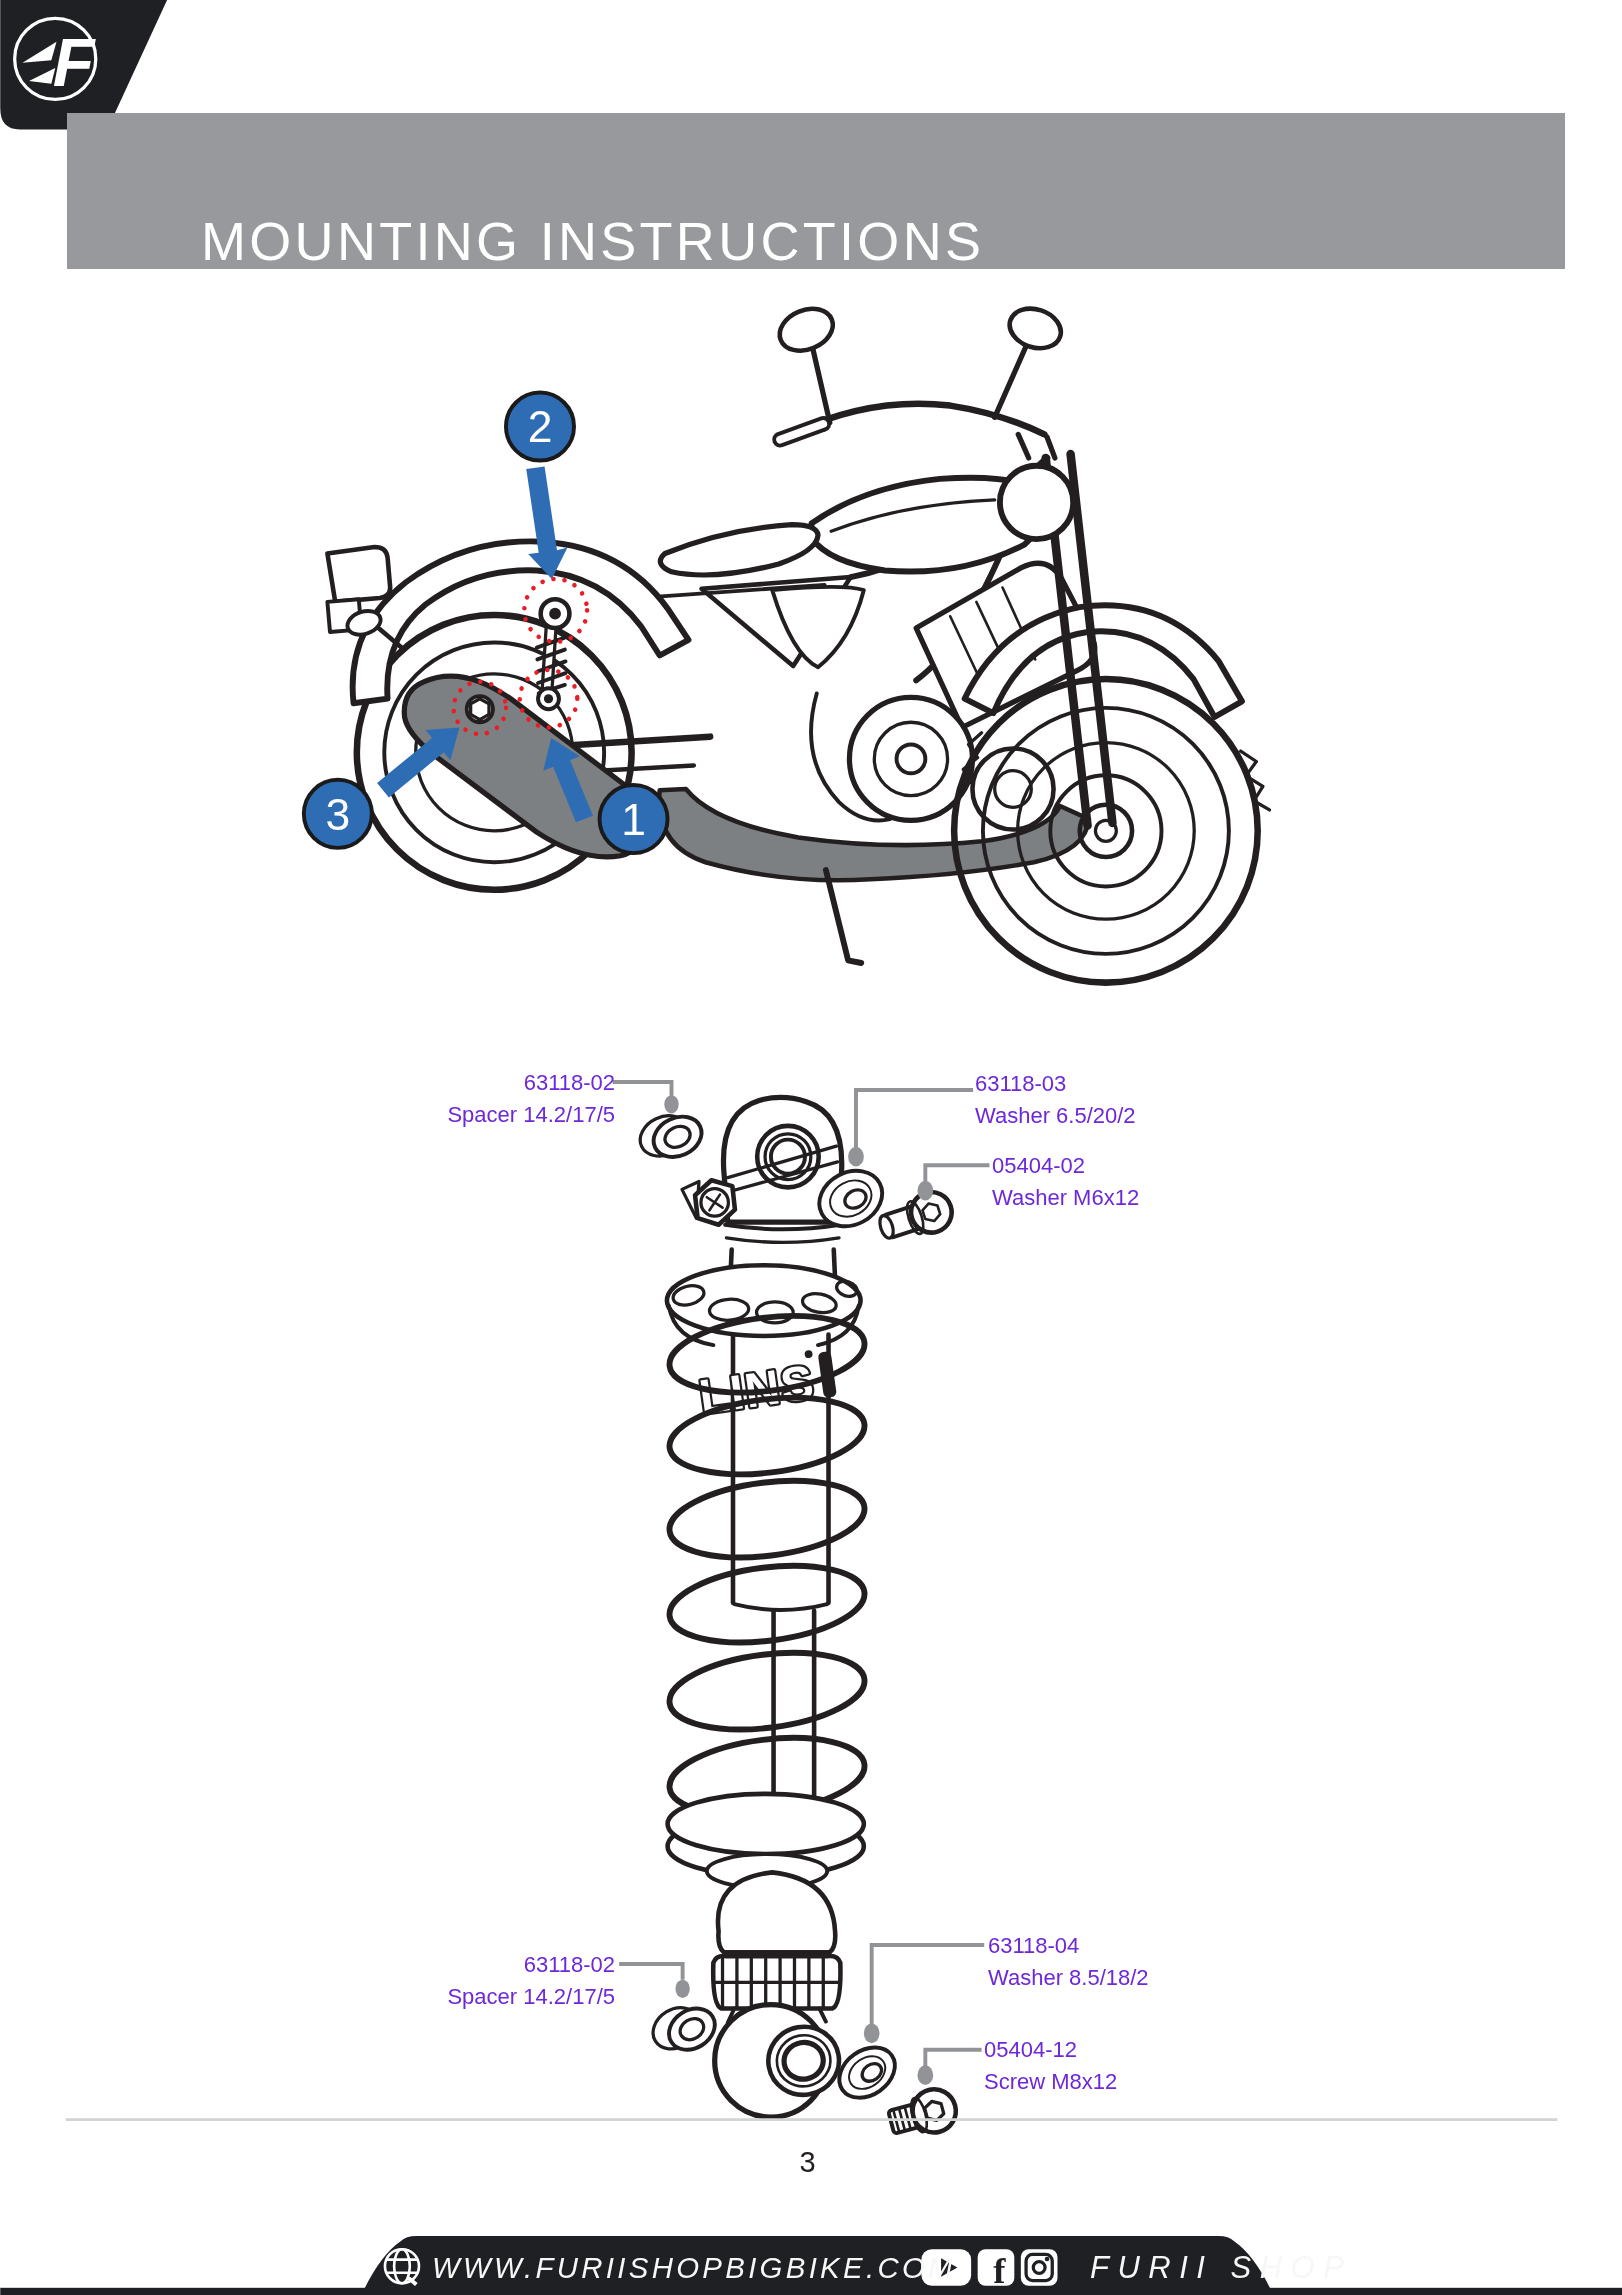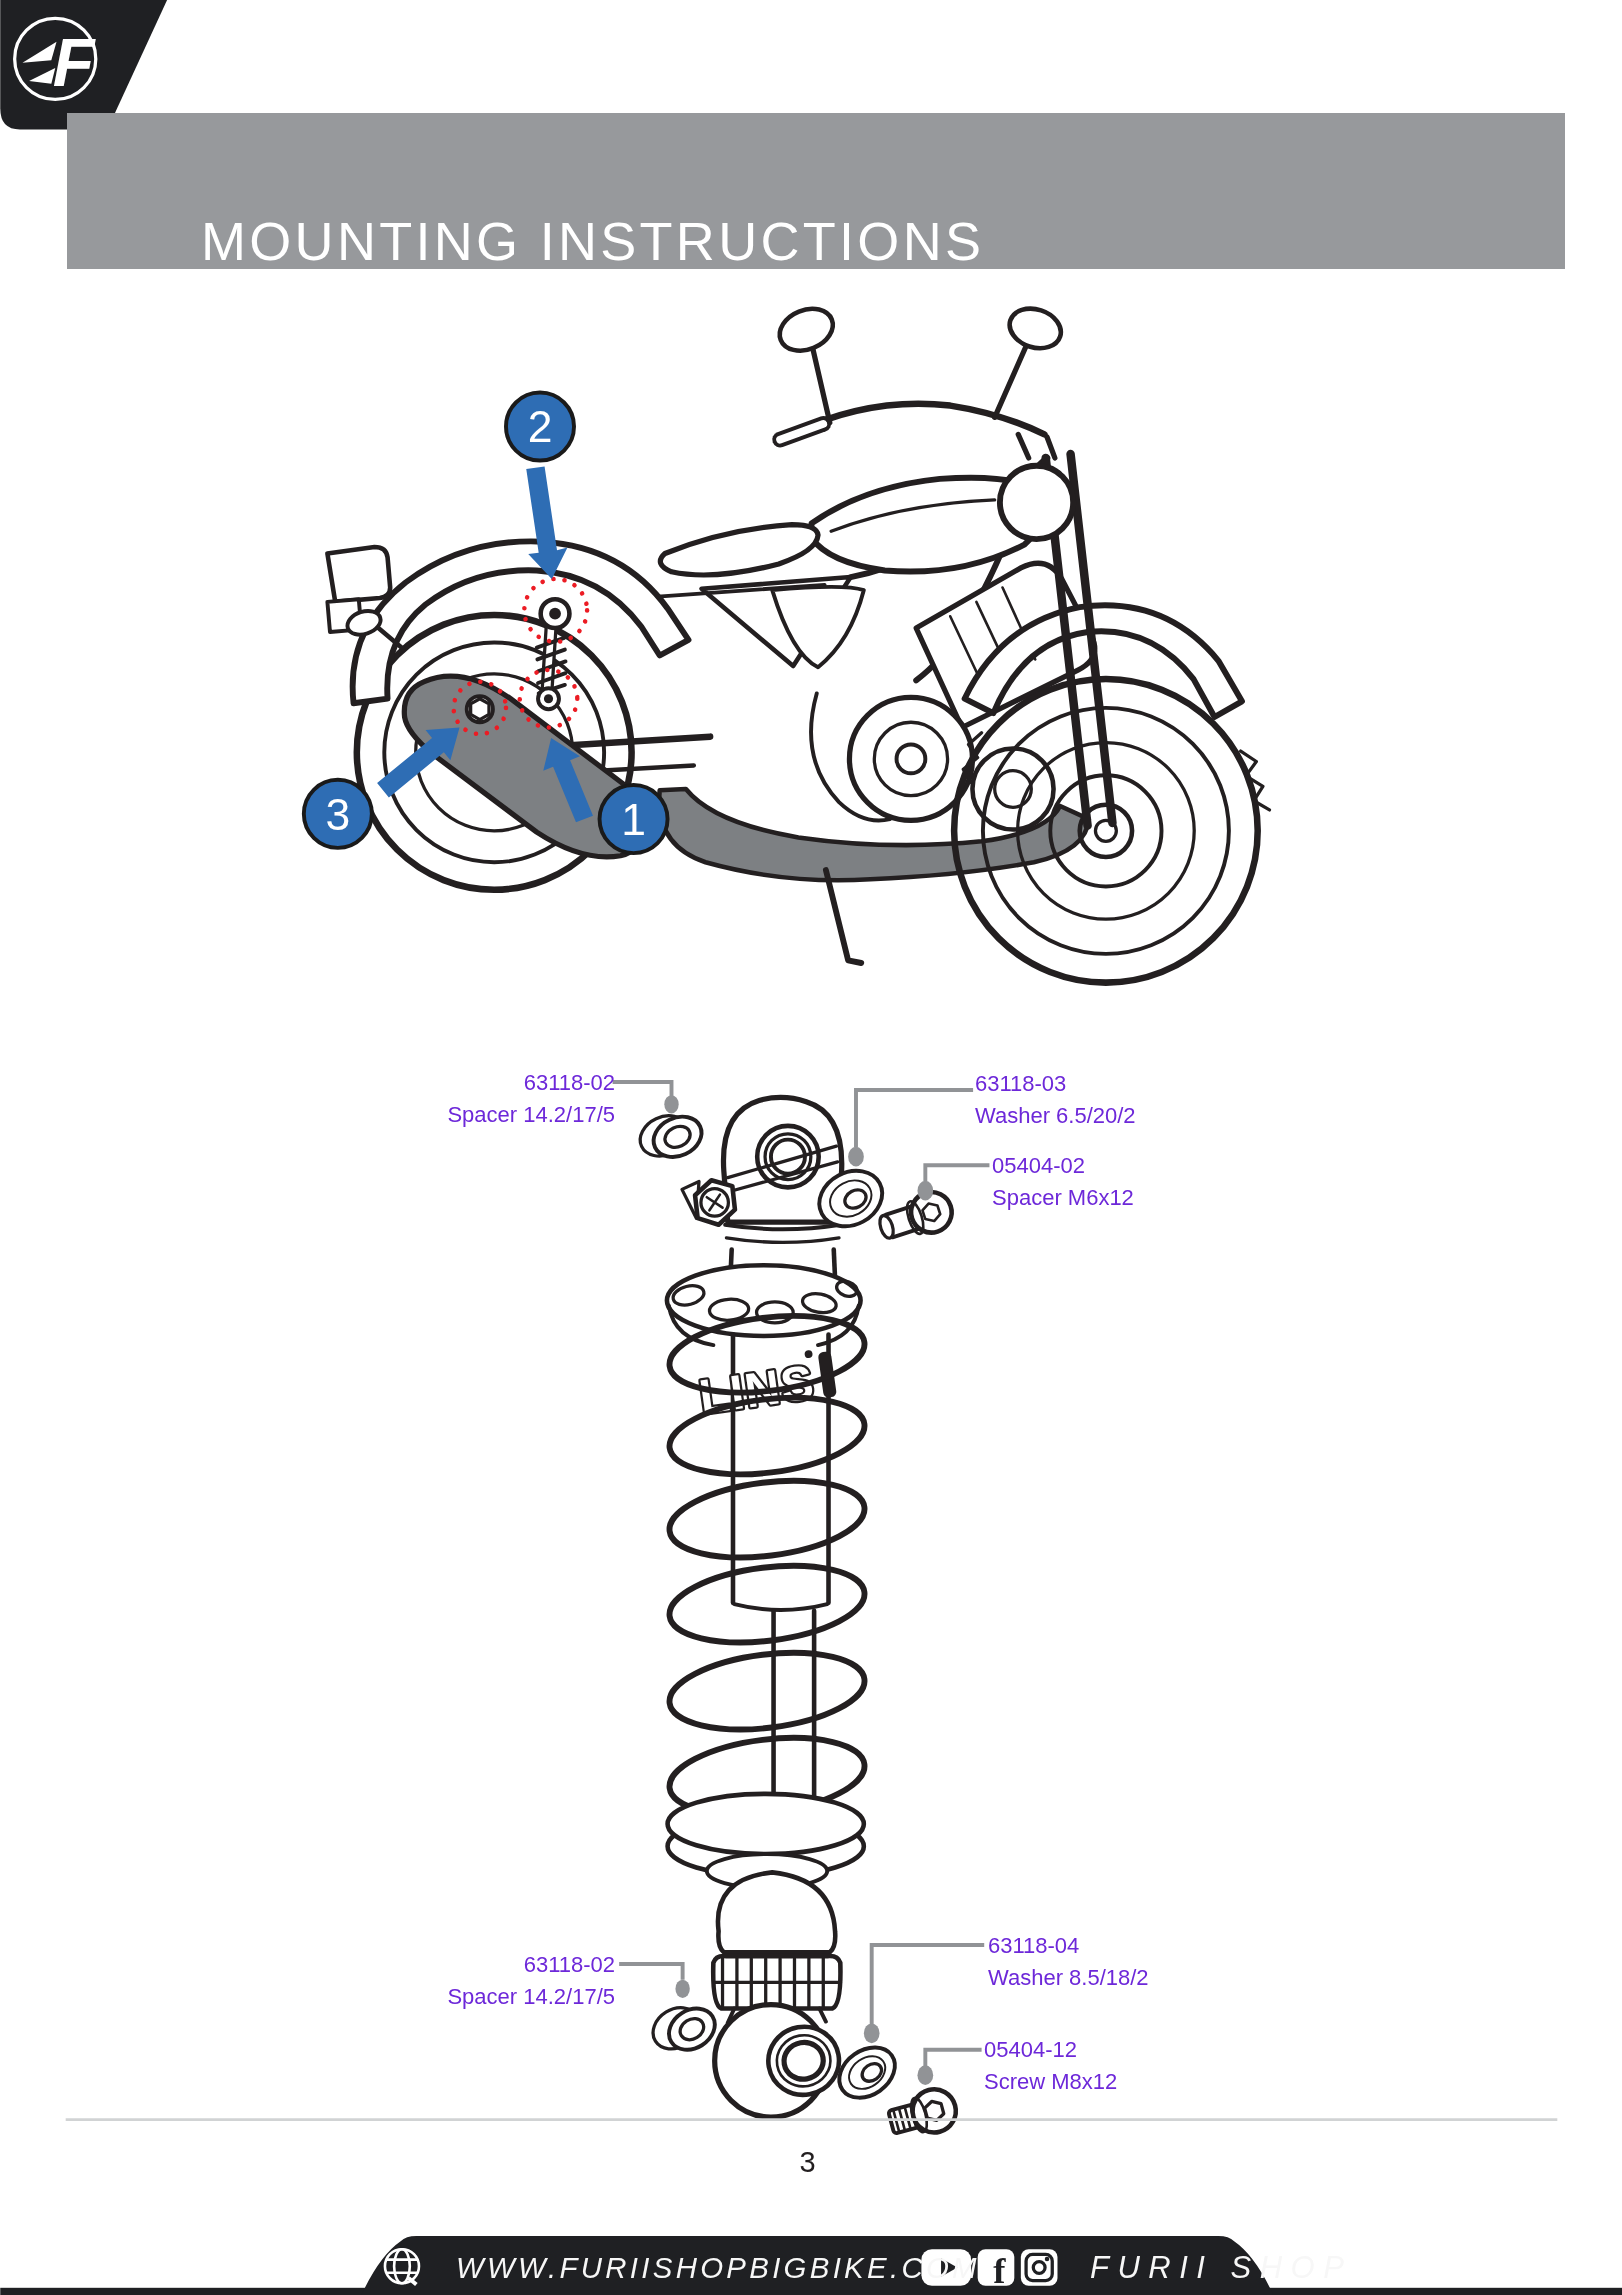--- a/index.html
+++ b/index.html
@@ -8,21 +8,21 @@
   #art{position:absolute;left:0;top:0;width:1623px;height:2295px;}
   .hdr-bar{position:absolute;left:67px;top:113px;width:1498px;height:156px;background:#97999c;}
   .hdr-title{position:absolute;left:134px;bottom:1.3px;color:#ffffff;font-weight:normal;
              font-size:54px;line-height:1;letter-spacing:3.3px;white-space:nowrap;}
   .section-title{position:absolute;left:196px;top:996px;font-size:38px;font-weight:bold;
                  line-height:46px;letter-spacing:0px;white-space:nowrap;}
   .part-label{position:absolute;font-size:22px;line-height:32px;white-space:nowrap;color:#6d28d9;}
   .part-label.ralign{text-align:right;}
   .page-num{position:absolute;left:775px;top:2146px;width:65px;text-align:center;font-size:29px;}
   .foot-url{position:absolute;left:432px;top:2251px;font-size:29.4px;font-style:italic;
-            letter-spacing:3.3px;color:#f7f7f7;white-space:nowrap;margin-left:24px;}
+            letter-spacing:3.3px;color:#f7f7f7;white-space:nowrap;}
   .foot-shop{position:absolute;left:1090px;top:2250px;font-size:31px;font-style:italic;
              letter-spacing:8.5px;color:#f7f7f7;white-space:nowrap;}
 </style>
 </head>
 <body>
 
 <div id="page">
 
   <svg id="art" viewBox="0 0 2480 3508" xmlns="http://www.w3.org/2000/svg">
 
@@ -311,21 +311,21 @@
   <div class="part-label ralign" style="right:1008px;top:1067px">
     <div>63118-02</div>
     <div>Spacer 14.2/17/5</div>
   </div>
   <div class="part-label" style="left:975px;top:1068px">
     <div>63118-03</div>
     <div>Washer 6.5/20/2</div>
   </div>
   <div class="part-label" style="left:992px;top:1150px">
     <div>05404-02</div>
-    <div>Spacer M6x12</div>
+    <div>Washer M6x12</div>
   </div>
   <div class="part-label ralign" style="right:1008px;top:1949px">
     <div>63118-02</div>
     <div>Spacer 14.2/17/5</div>
   </div>
   <div class="part-label" style="left:988px;top:1930px">
     <div>63118-04</div>
     <div>Washer 8.5/18/2</div>
   </div>
   <div class="part-label" style="left:984px;top:2034px">

